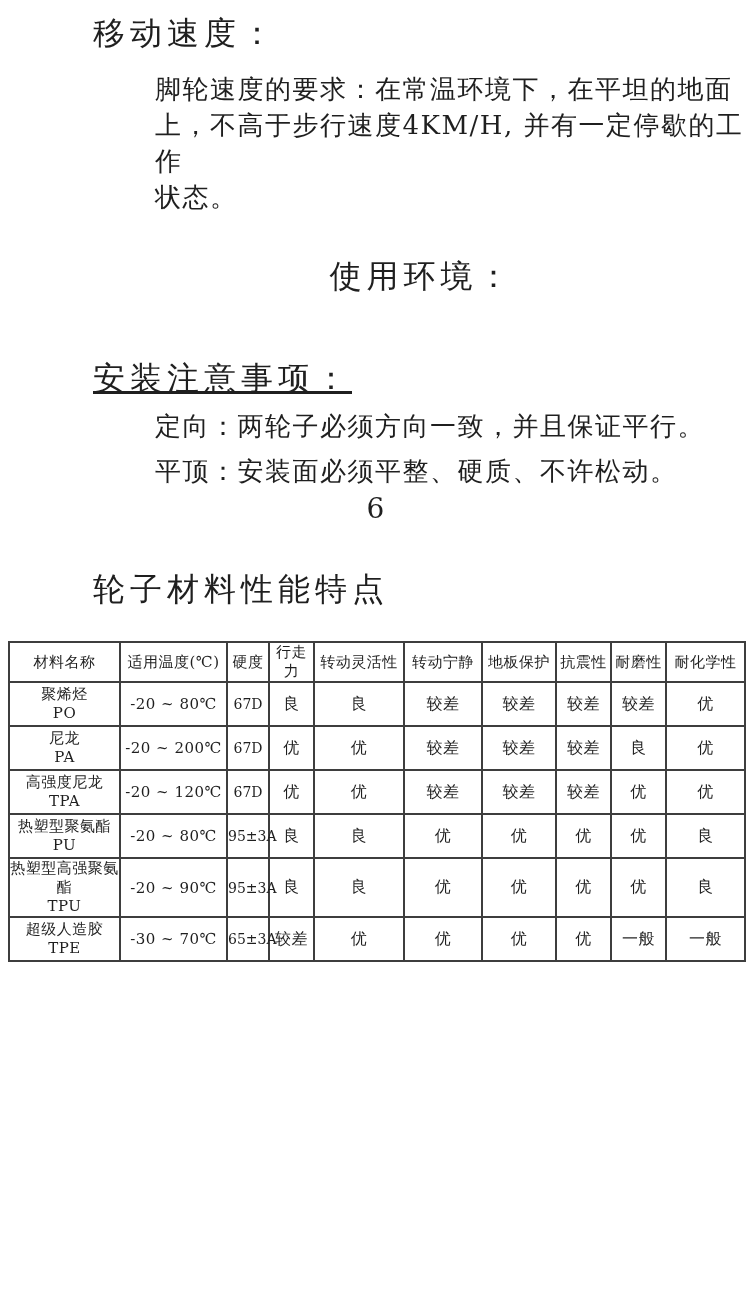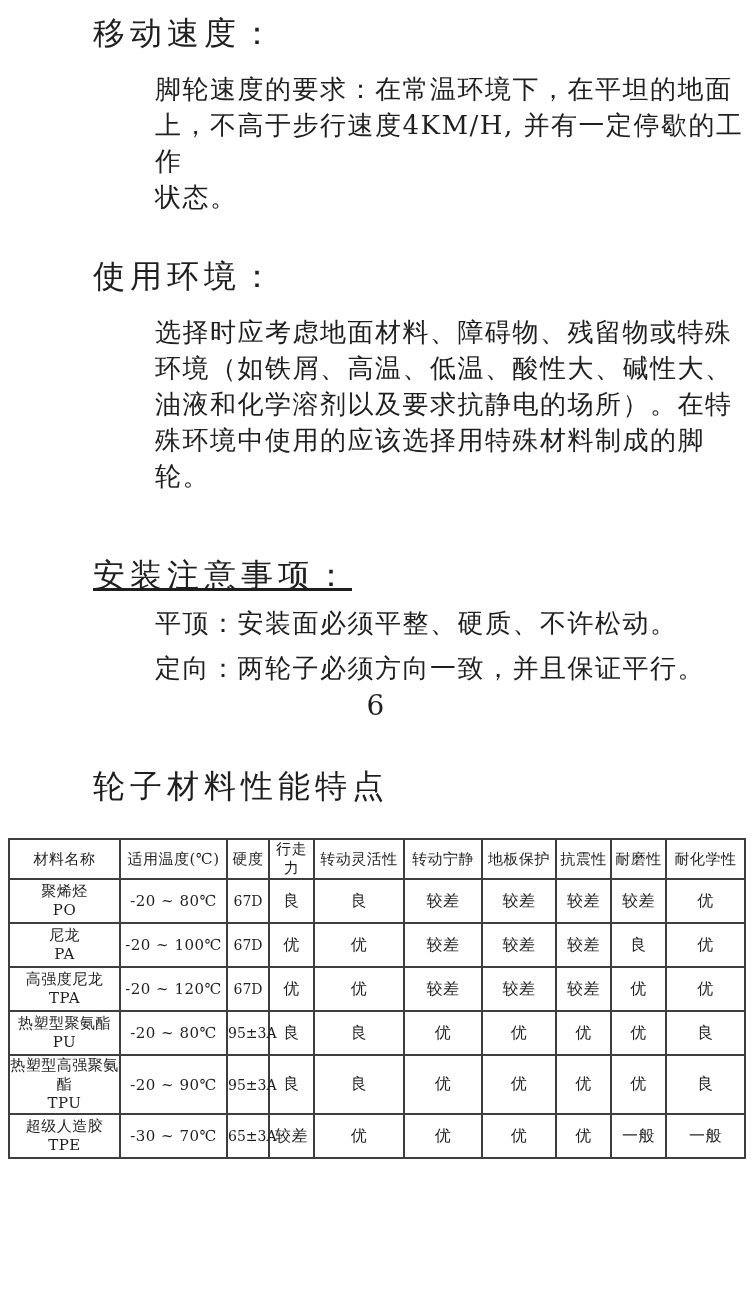--- a/index.html
+++ b/index.html
@@ -19,21 +19,21 @@
   .section-heading {
     margin: 0;
     padding: 0;
     font-size: 32px;
     font-weight: normal;
     letter-spacing: 5px;
     line-height: 42px;
     margin-left: 93px;
   }
   .h-moving-speed { padding-top: 12px; }
-  .h-environment  { margin-top: 40px; }
+  .h-environment  { margin-top: 40px; text-align: center; }
   .h-installation { margin-top: 60px; text-decoration: underline; }
 
   .body-para {
     margin: 0;
     margin-left: 155px;
     margin-right: 6px;
     font-size: 26px;
     letter-spacing: 1.5px;
     line-height: 36px;
     white-space: pre-line;
@@ -106,29 +106,25 @@
 <div class="doc">
 
   <h1 class="section-heading h-moving-speed">移动速度：</h1>
 
   <p class="body-para">脚轮速度的要求：在常温环境下，在平坦的地面
 上，不高于步行速度4KM/H, 并有一定停歇的工作
 状态。</p>
 
   <h1 class="section-heading h-environment">使用环境：</h1>
 
-  <p class="body-para">选择时应考虑地面材料、障碍物、残留物或特殊
-环境（如铁屑、高温、低温、酸性大、碱性大、
-油液和化学溶剂以及要求抗静电的场所）。在特
-殊环境中使用的应该选择用特殊材料制成的脚轮。</p>
 
   <h1 class="section-heading h-installation">安装注意事项：</h1>
 
+  <p class="install-item">定向：两轮子必须方向一致，并且保证平行。</p>
   <p class="install-item">平顶：安装面必须平整、硬质、不许松动。</p>
-  <p class="install-item">定向：两轮子必须方向一致，并且保证平行。</p>
 
   <div class="page-number">6</div>
 
   <h1 class="table-heading">轮子材料性能特点</h1>
 
   <table class="perf">
     <colgroup>
       <col class="c-material">
         <col class="c-temp">
         <col class="c-hard">
@@ -168,21 +164,21 @@
           <td class="rating">较差</td>
           <td class="rating">较差</td>
           <td class="rating">较差</td>
           <td class="rating">优</td>
         </tr>
         <tr>
           <td class="material">
             <div>尼龙</div>
             <div>PA</div>
           </td>
-          <td>-20 ~ 100℃</td>
+          <td>-20 ~ 200℃</td>
           <td class="hardness">67D</td>
           <td class="rating">优</td>
           <td class="rating">优</td>
           <td class="rating">较差</td>
           <td class="rating">较差</td>
           <td class="rating">较差</td>
           <td class="rating">良</td>
           <td class="rating">优</td>
         </tr>
         <tr>

